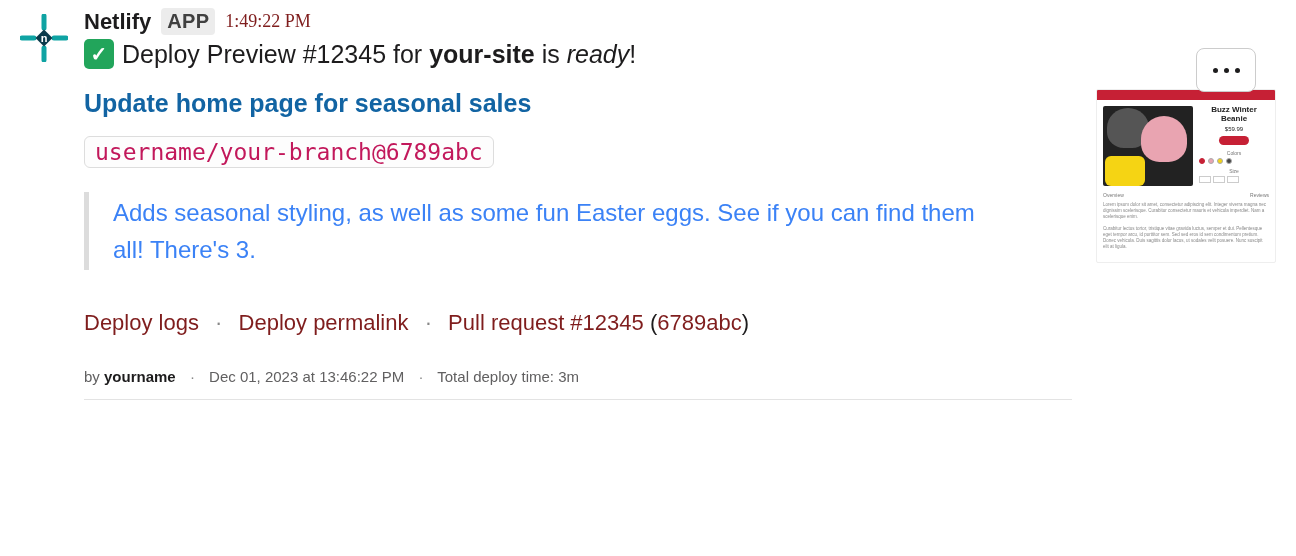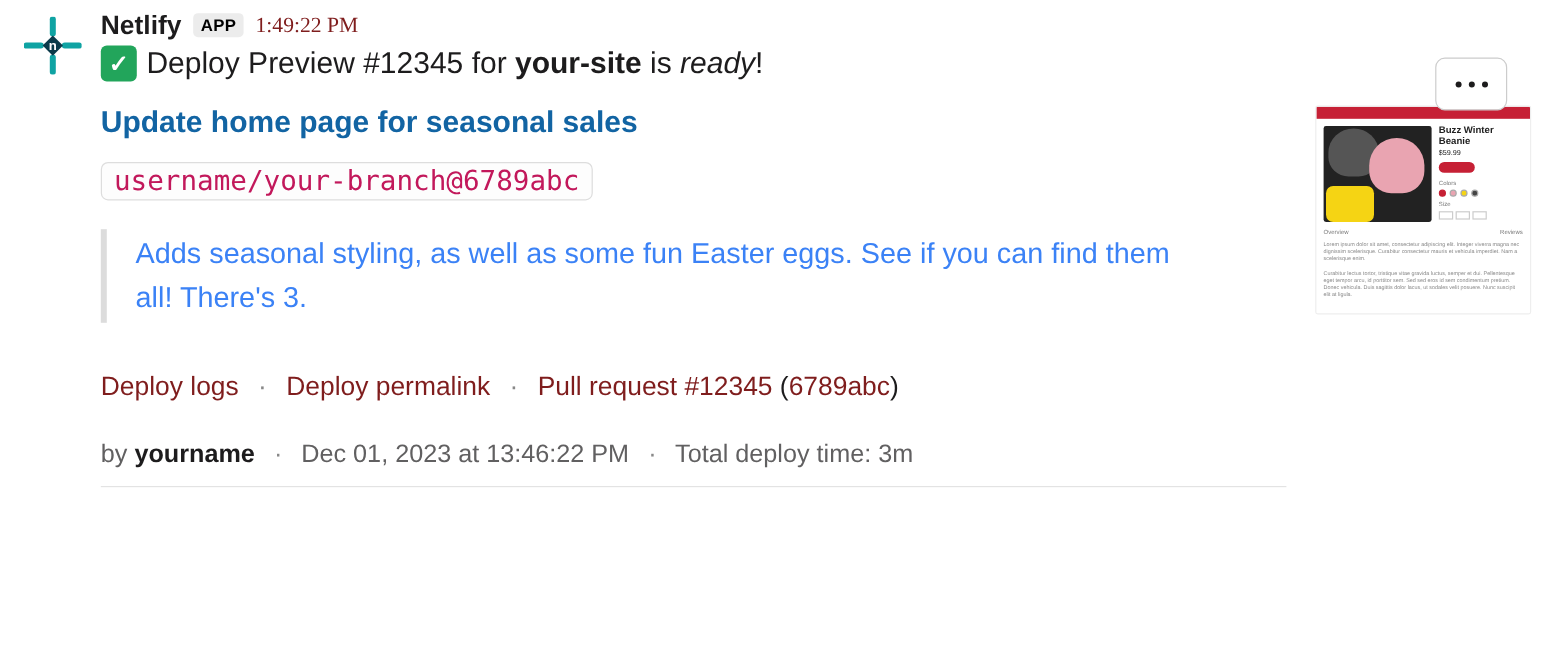--- a/index.html
+++ b/index.html
@@ -37,23 +37,23 @@
     align-items:center;
     gap: 10px;
     margin-bottom: 4px;
   }
   .app-name {
     font-weight: 800;
     font-size: 22px;
     color:#1d1c1d;
   }
   .app-badge {
-    font-size: 14px;
+    font-size: 20px;
     font-weight: 600;
-    color:#000000;
+    color:#404040;
     background: #ececec;
     padding: 2px 6px;
     border-radius: 4px;
     letter-spacing: 0.3px;
   }
   .timestamp {
     font-size: 18px;
     color:#7f1d1d;
     font-family:Liberation Serif, serif;
   }
@@ -125,21 +125,21 @@
   }
   .links-row a {
     color:#7f1d1d;
     text-decoration:none;
   }
   .sep {
     color:#888;
     margin: 0 10px;
   }
   .meta-row {
-    font-size: 21px;
+    font-size: 15px;
     color:#616061;
     margin-bottom: 14px;
     margin-top: 32px;
   }
   .meta-row .bold { color:#1d1c1d; font-weight:700; }
   hr.divider {
     border:none;
     border-top:1px solid #e3e3e3;
     margin: 8px 0 0 0;
   }
@@ -179,20 +179,21 @@
     flex-direction:column;
   }
   .thumb .topbar {
     height:10px;
     background:#c62035;
   }
   .thumb .hero {
     display:flex;
     padding:6px;
     gap:6px;
+    text-align:center;
   }
   .thumb .img {
     width:90px;height:80px;background:#222;border-radius:2px;position:relative;overflow:hidden;
   }
   .thumb .img .pink {position:absolute;width:46px;height:46px;background:#e9a4b1;border-radius:50% 50% 40% 40%;right:6px;top:10px;}
   .thumb .img .yellow {position:absolute;width:40px;height:30px;background:#f5d414;border-radius:6px;left:2px;bottom:0;}
   .thumb .img .grey {position:absolute;width:42px;height:40px;background:#555;border-radius:50% 50% 40% 40%;left:4px;top:2px;}
   .thumb .side {flex:1;}
   .thumb .ptitle {font-size:8px;color:#222;font-weight:600;line-height:1.1;margin-bottom:2px;}
   .thumb .price {font-size:6px;color:#222;margin-bottom:3px;}

